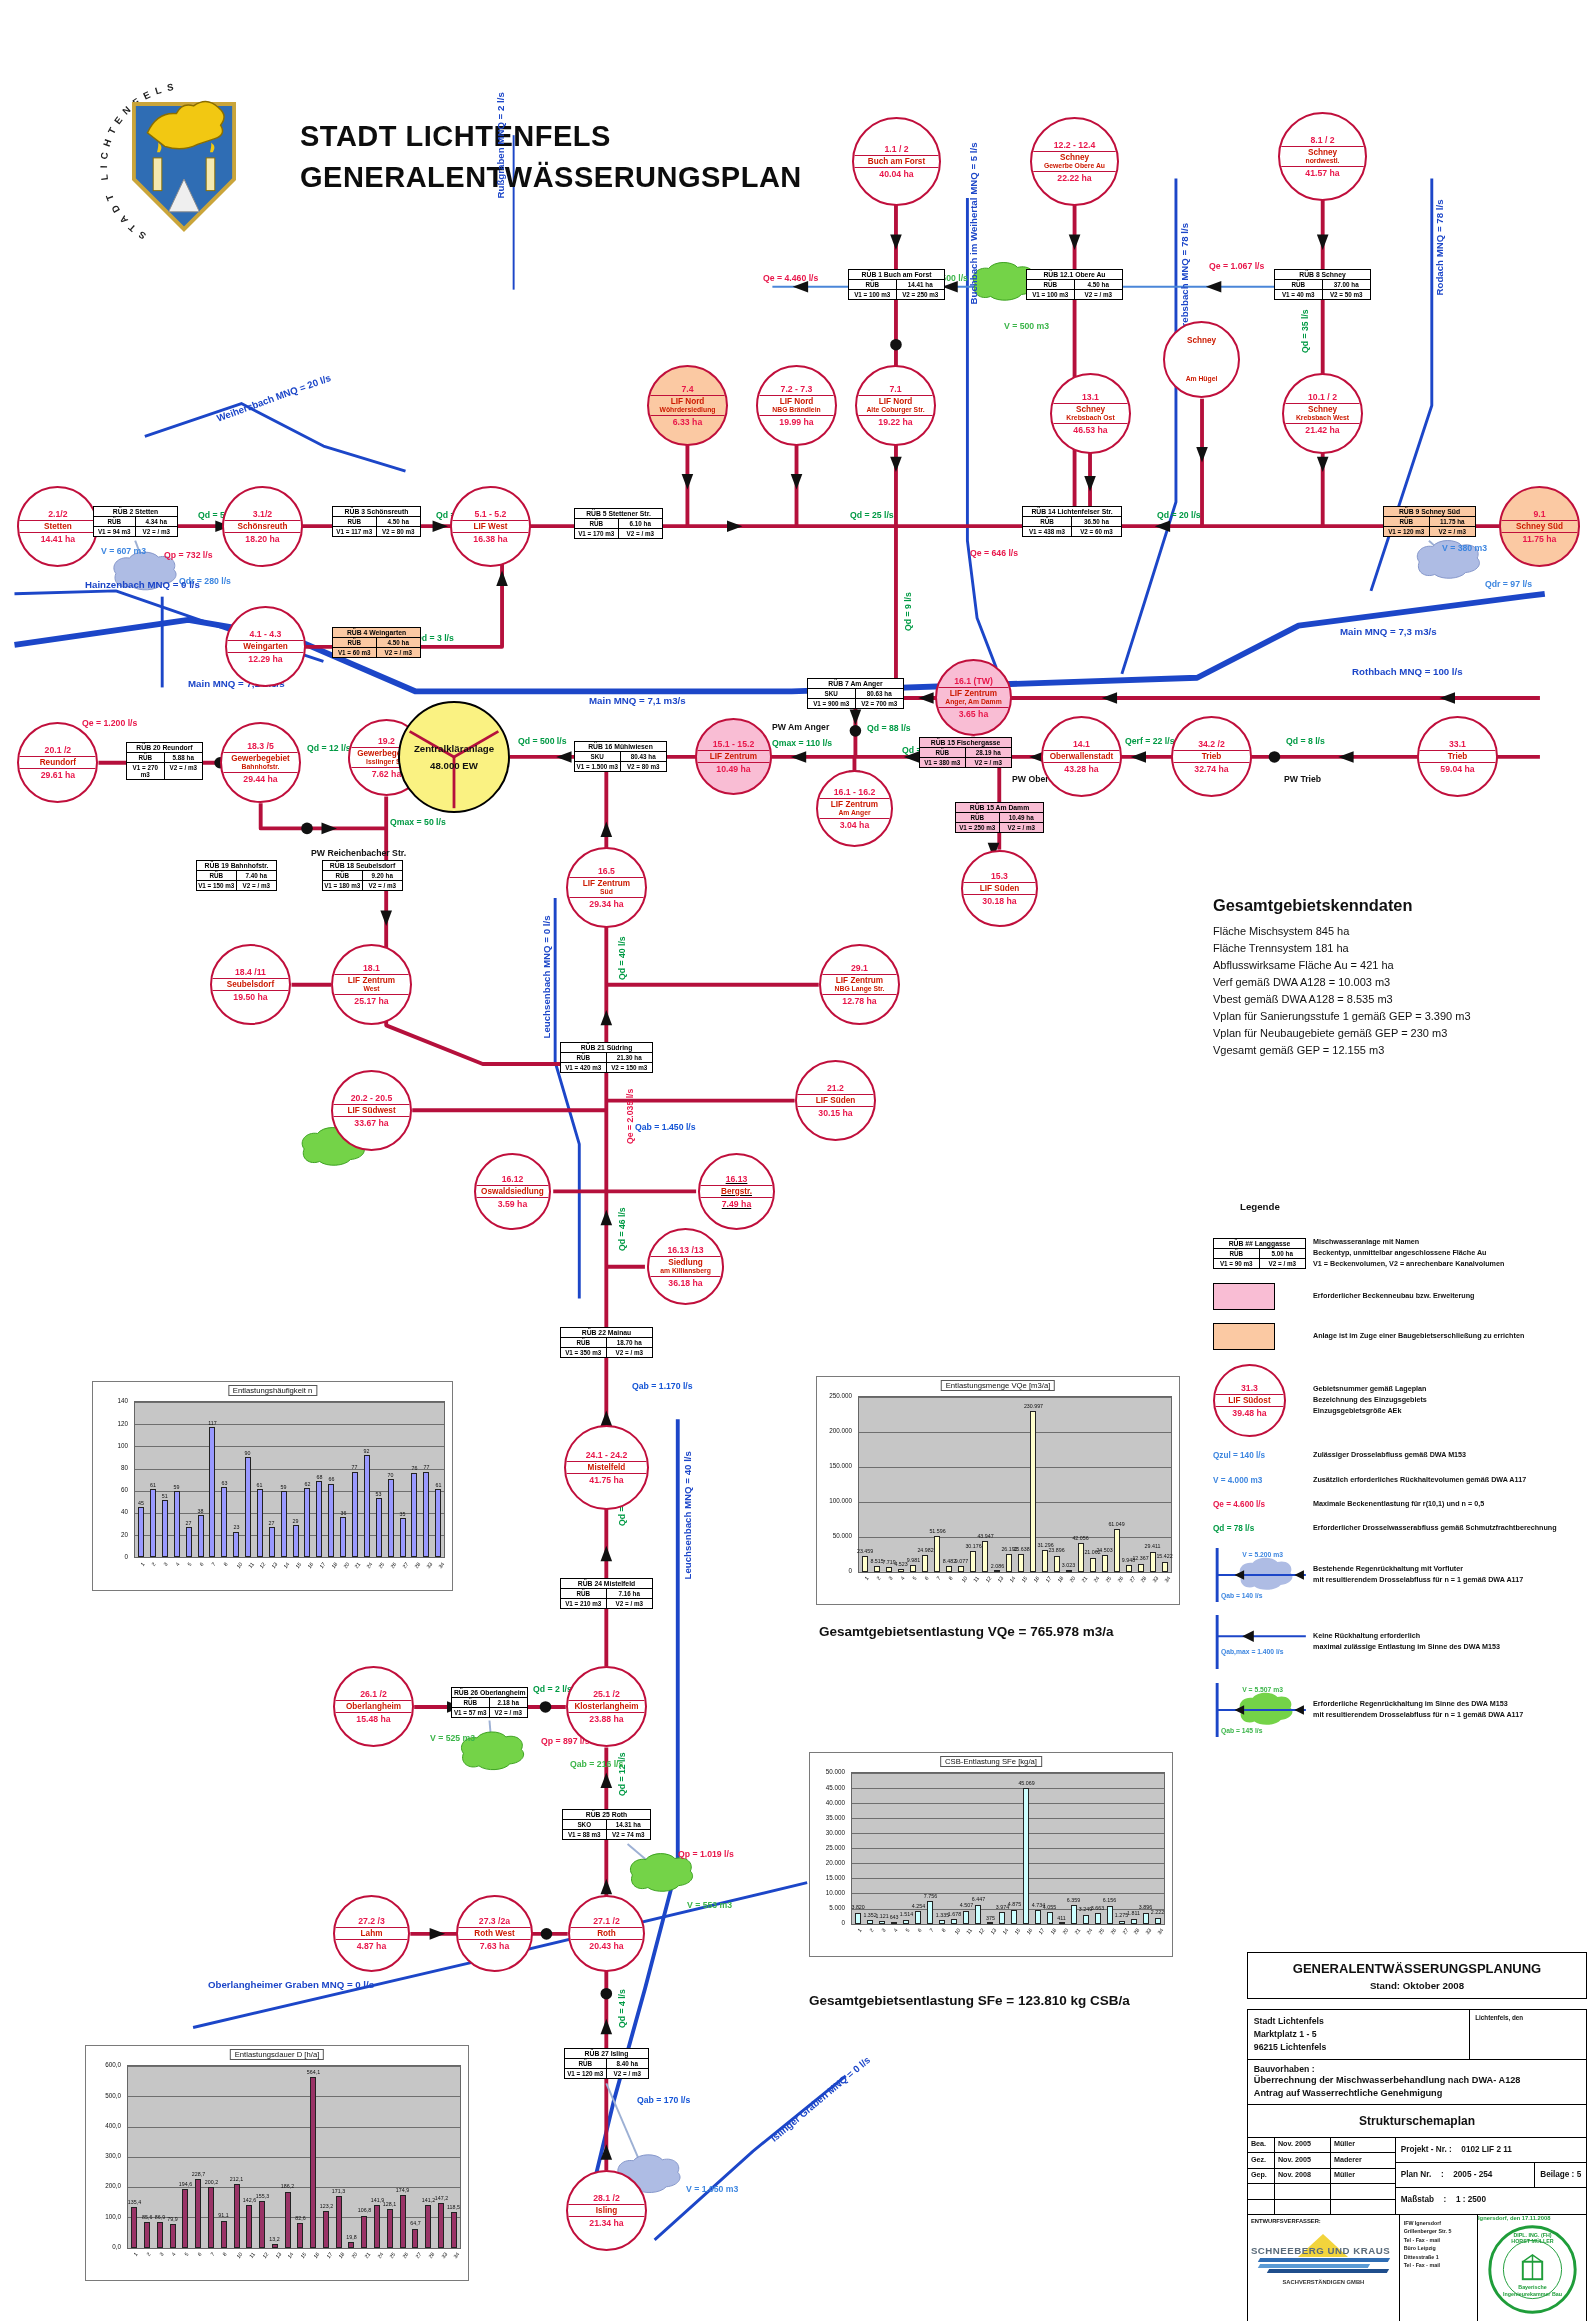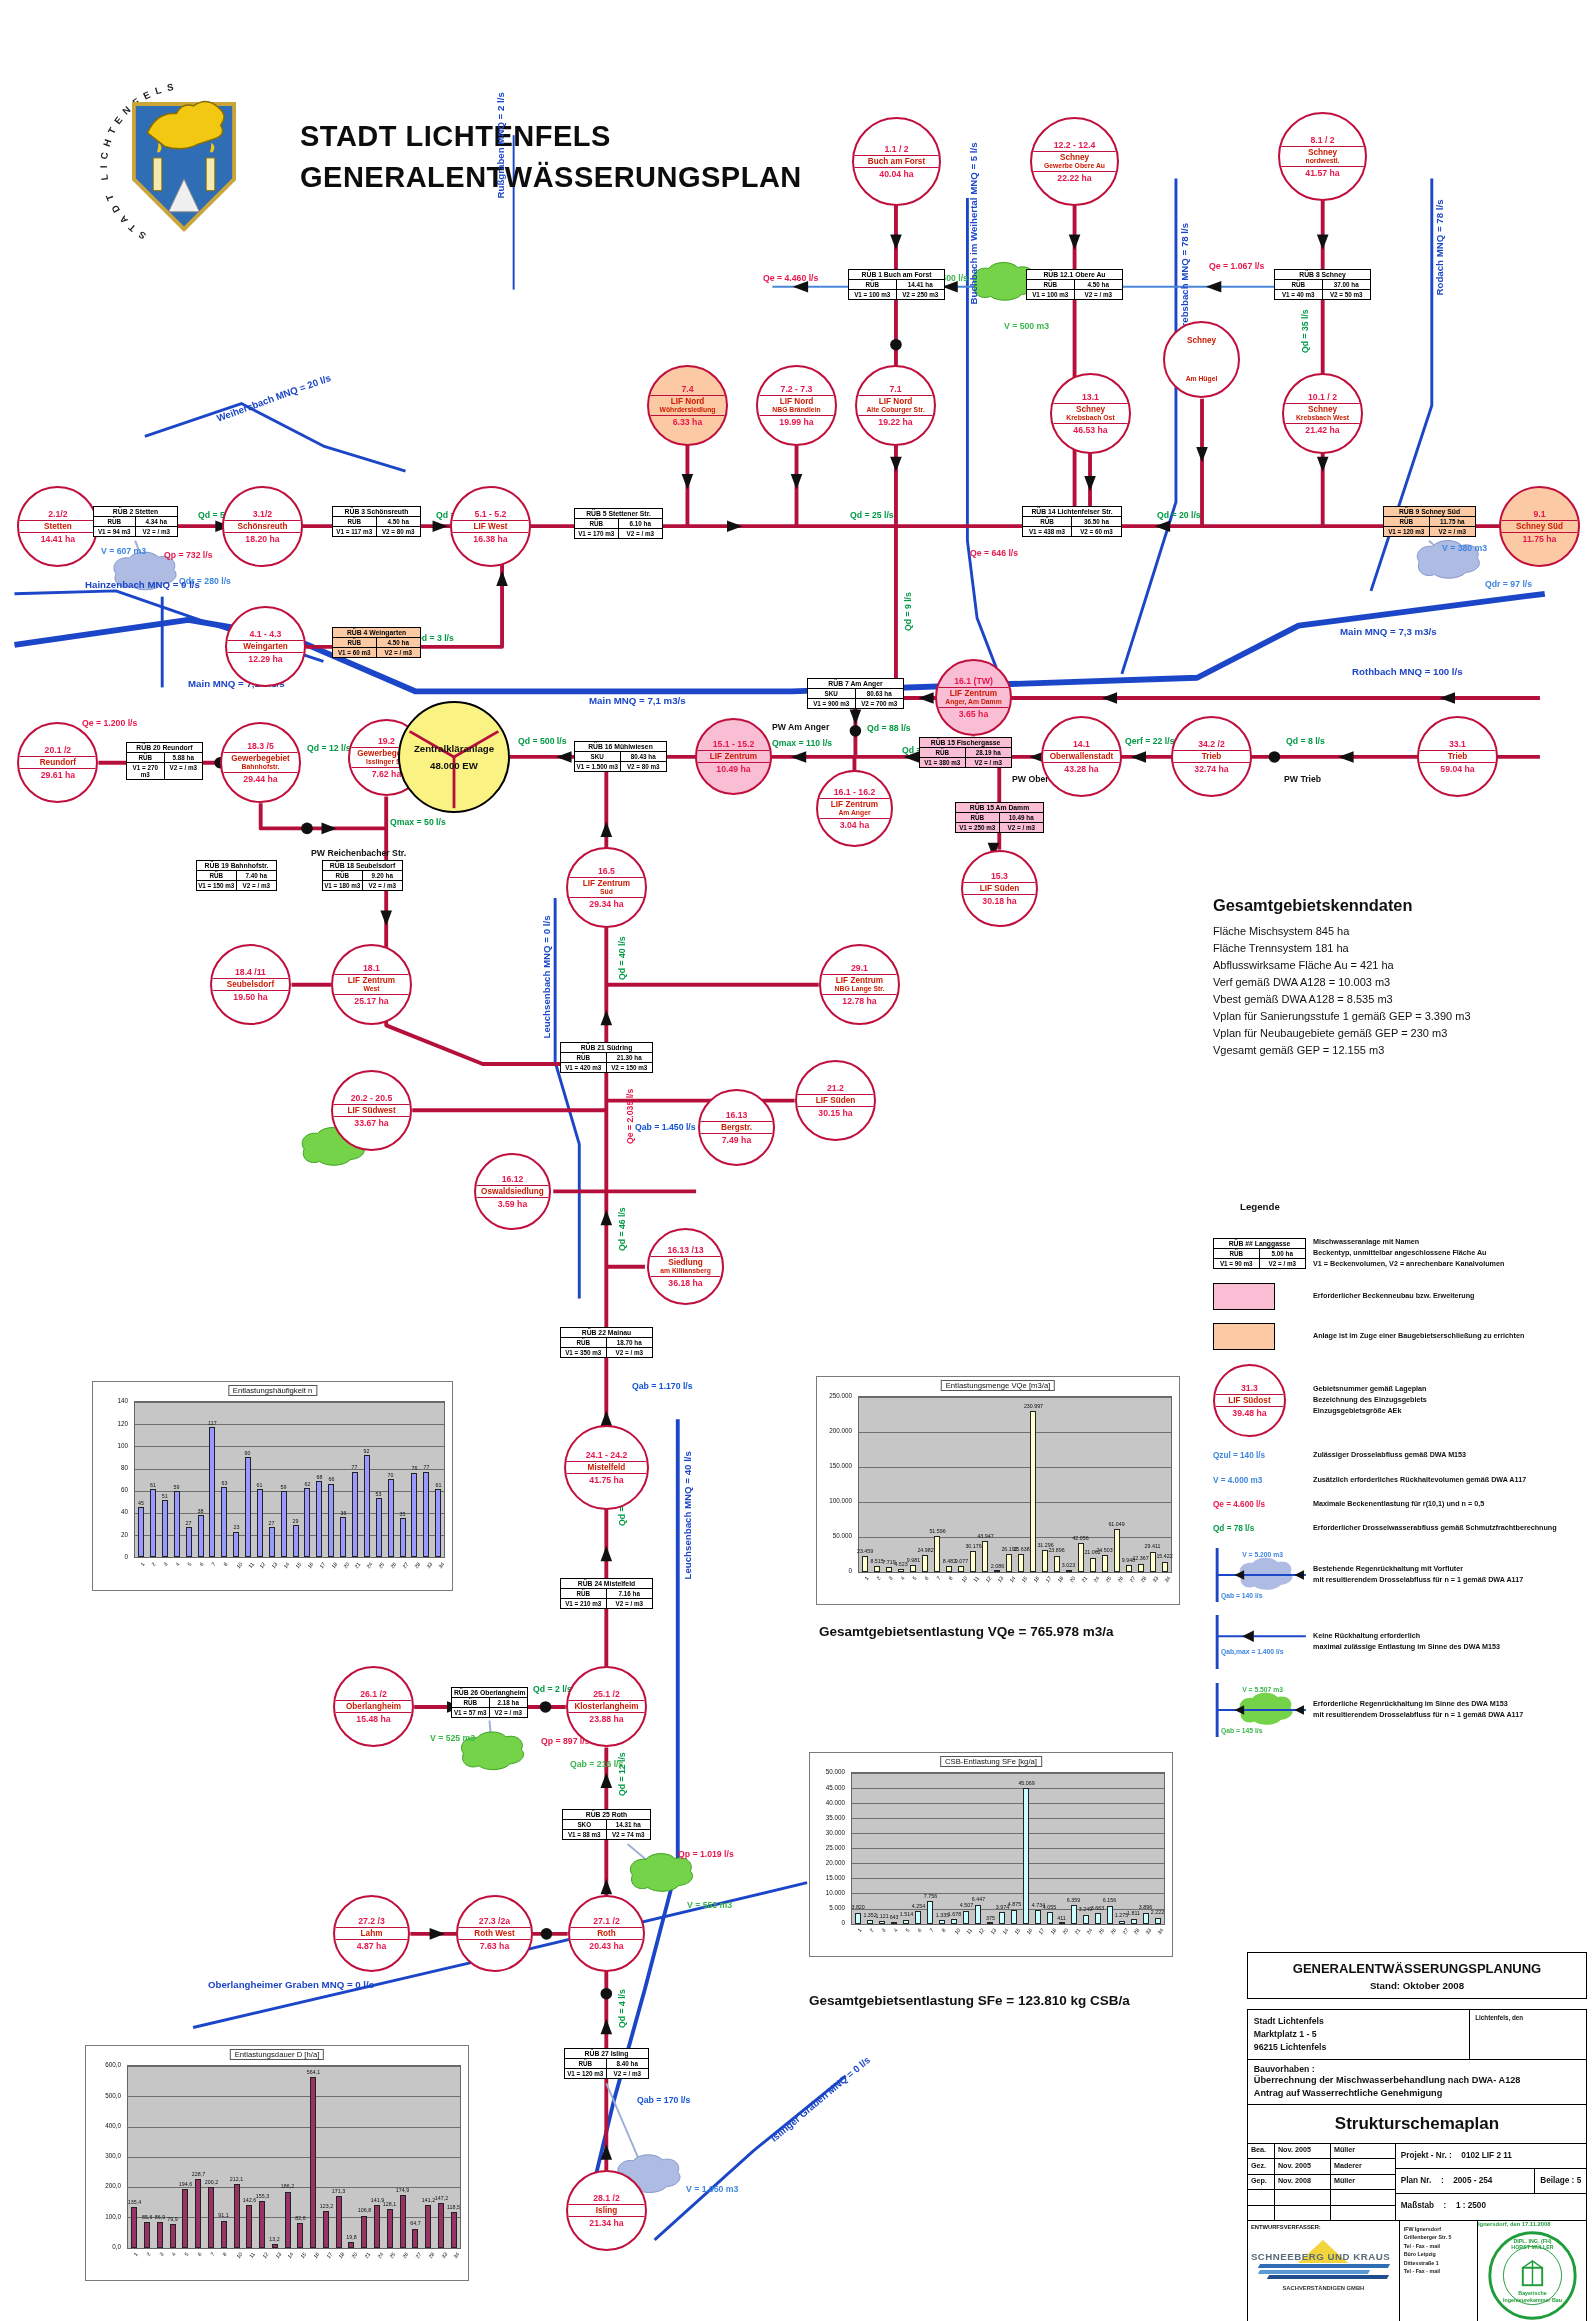--- a/index.html
+++ b/index.html
@@ -73,21 +73,21 @@
   .tb{position:absolute;left:1247px;top:1952px;width:340px;z-index:7;color:#111}
   .tb .box{border:1.9px solid #000;background:#fff;box-sizing:border-box}
   .tb .big{font-size:13px;font-weight:bold;text-align:center;padding-top:7.7px}
   .tb .stand{font-size:9.7px;font-weight:bold;text-align:center;padding:3.9px 0 7.7px}
   .tb .addr{display:flex}
   .tb .addr .al{flex:1;border-right:1.9px solid #000;padding:4.8px 5.8px;font-size:8.7px;font-weight:bold;line-height:1.5}
   .tb .addr .ar2{width:106px;padding:3.9px 4.8px;font-size:6.3px;font-weight:bold}
   .tb .bau{border-top:1.9px solid #000;padding:3.9px 5.8px;font-size:8.7px}
   .tb .bau .b1{font-weight:bold;font-size:8.7px}
   .tb .bau .b2{font-weight:bold;font-size:9.2px;line-height:1.45}
-  .tb .ptitle{border-bottom:1.9px solid #000;font-size:17px;font-weight:bold;text-align:center;padding:8.7px 0}
+  .tb .ptitle{border-bottom:1.9px solid #000;font-size:12px;font-weight:bold;text-align:center;padding:8.7px 0}
   .sgrid{display:flex;border-bottom:1.9px solid #000}
   .scol{width:147px;border-right:1.9px solid #000}
   .srow{display:flex;border-bottom:1px solid #000;height:14.5px}
   .srow:last-child{border-bottom:none}
   .srow div{font-size:7.2px;font-weight:bold;padding:1.9px 2.9px;box-sizing:border-box}
   .srow .sa{width:27px;border-right:1px solid #000}
   .srow .sb2{width:56px;border-right:1px solid #000}
   .pcol{flex:1}
   .prow{display:flex;border-bottom:1px solid #000;align-items:center;height:24px}
   .prow:last-child{border-bottom:none}
@@ -719,21 +719,21 @@
     <div class="sep"></div>
     <div class="ar">30.15 ha</div>
   </div>
 <div class="node" style="left: 474px; top: 1153px; width: 77px; height: 77px;">
     <div class="rid">16.12</div>
     <div class="sep"></div>
     <div class="nm">Oswaldsiedlung</div>
     <div class="sep"></div>
     <div class="ar">3.59 ha</div>
   </div>
-<div class="node" style="left: 698px; top: 1089px; width: 77px; height: 77px;">
+<div class="node" style="left: 698px; top: 1153px; width: 77px; height: 77px; text-decoration: underline;">
     <div class="rid">16.13</div>
     <div class="sep"></div>
     <div class="nm">Bergstr.</div>
     <div class="sep"></div>
     <div class="ar">7.49 ha</div>
   </div>
 <div class="node" style="left: 647px; top: 1228px; width: 77px; height: 77px;">
     <div class="rid">16.13 /13</div>
     <div class="sep"></div>
     <div class="nm">Siedlung</div>

